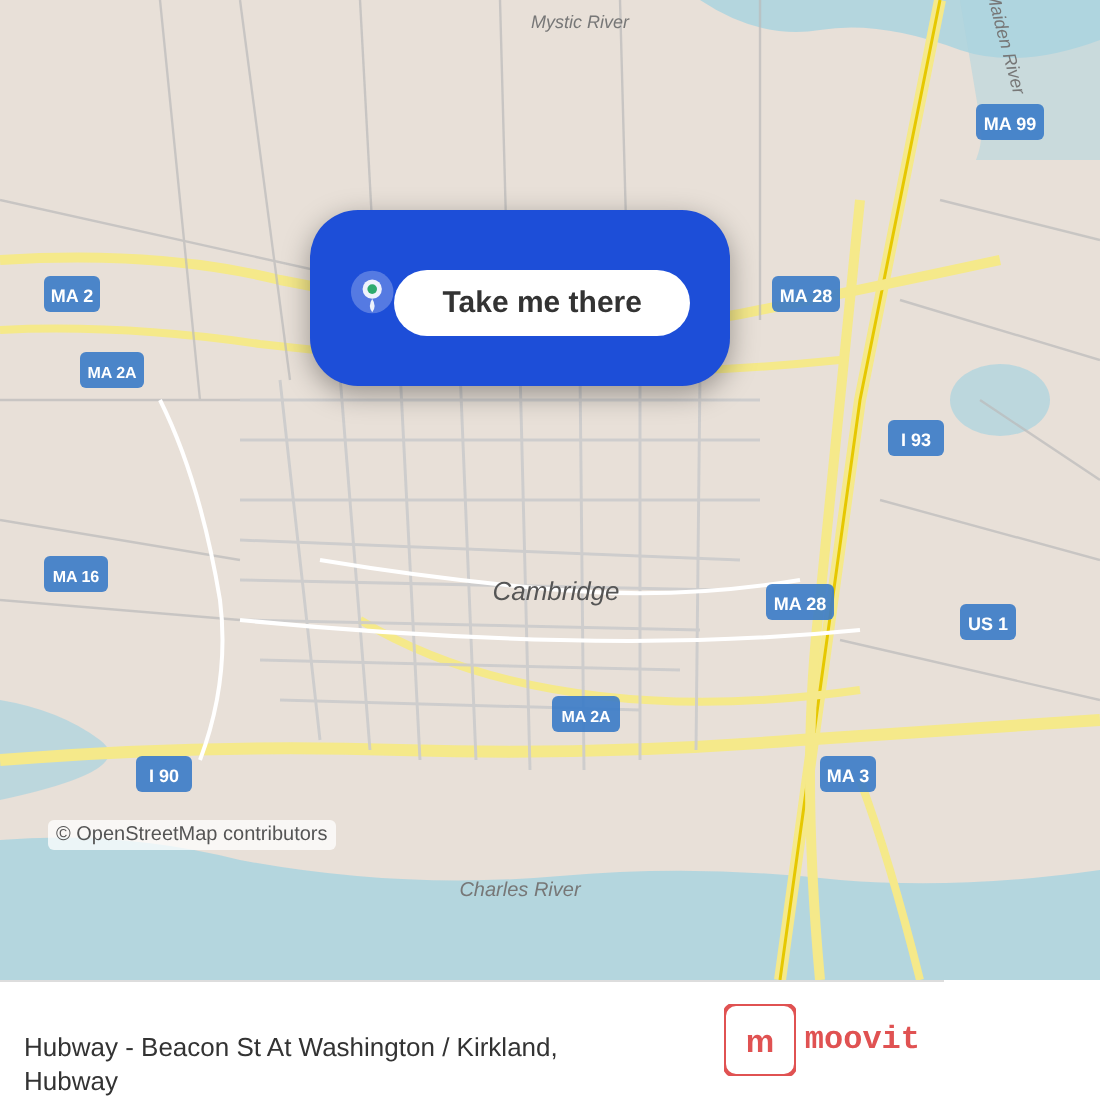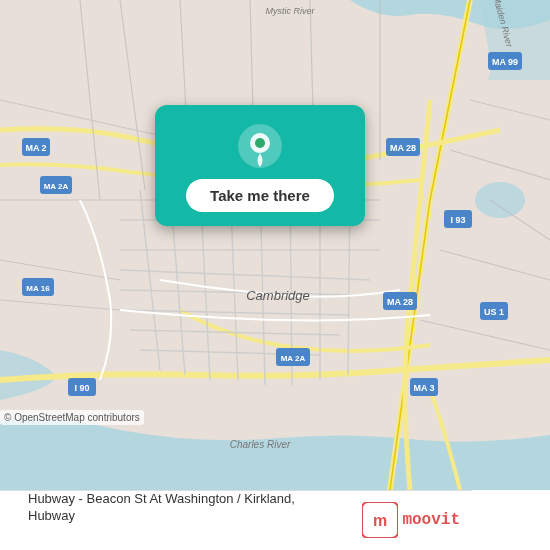--- a/index.html
+++ b/index.html
@@ -26,24 +26,24 @@
       width: 100%;
       height: 100%;
     }
 
     
     .location-card {
       position: absolute;
       top: 105px;
       left: 155px;
       width: 210px;
-      background: #14b8a6;
-      border-radius: 12px;
+      background: #1d4ed8;
+      border-radius: 24px;
       display: flex;
-      flex-direction: column;
+      flex-direction: row;
       align-items: center;
       padding: 18px 20px 14px;
       box-shadow: 0 4px 14px rgba(0,0,0,0.35);
       z-index: 10;
     }
 
     .location-pin-icon {
       width: 46px;
       height: 46px;
       margin-bottom: 10px;
@@ -63,22 +63,22 @@
 
     
     .bottom-bar {
       position: absolute;
       bottom: 0;
       left: 0;
       width: 472px;
       height: 60px;
       background: white;
       display: flex;
-      align-items: flex-start;
-      padding: 0 28px;
+      align-items: flex-end;
+      padding: 0 12px;
       border-top: 1px solid #ddd;
     }
 
     .moovit-logo {
       position: absolute;
       right: 12px;
       bottom: 12px;
       display: flex;
       align-items: center;
       gap: 4px;
@@ -89,21 +89,21 @@
       color: #333;
       line-height: 1.3;
       max-width: 400px;
     }
 
     .osm-credit {
       font-size: 10px;
       color: #555;
       position: absolute;
       bottom: 65px;
-      left: 0;
+      left: 24px;
       background: rgba(255,255,255,0.75);
       padding: 2px 4px;
       border-radius: 3px;
     }
 
     .moovit-wordmark {
       font-size: 16px;
       font-weight: bold;
       color: #e05252;
       font-family: Liberation Mono, monospace;

